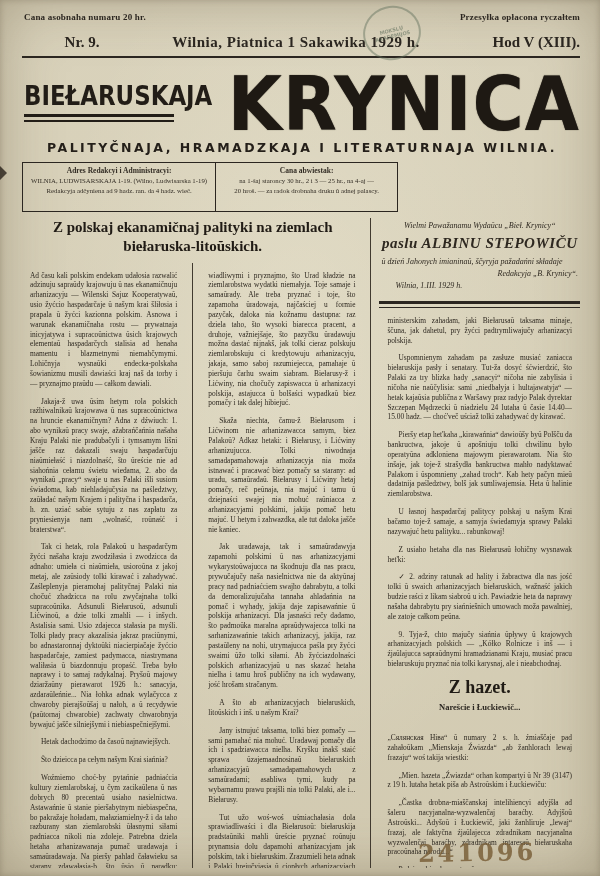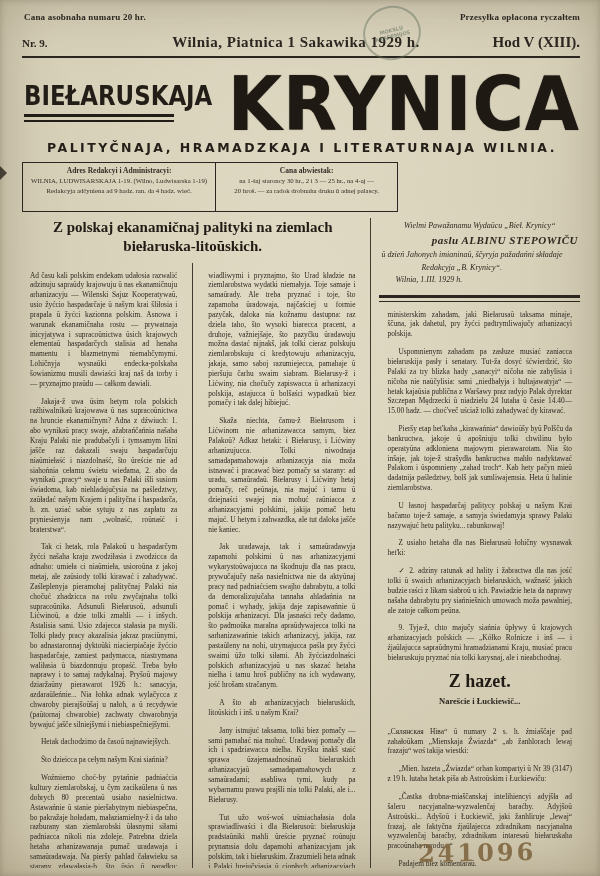--- a/index.html
+++ b/index.html
@@ -12,21 +12,21 @@
     color:#2b2620;
     font-family:"Liberation Serif", serif;
   }
   .smudge{position:absolute;left:0;top:166px;width:7px;height:14px;background:rgba(40,34,26,.8);
     clip-path:polygon(0 0,100% 50%,0 100%);}
   
   .topbar{position:absolute;left:24px;right:20px;top:12px;display:flex;justify-content:space-between;
     font-size:9px;font-weight:bold;letter-spacing:.2px;}
   .issue-row{position:absolute;left:22px;right:20px;top:34px;height:22px;
     border-bottom:2px solid #2b2620;display:flex;align-items:baseline;}
-  .issue-row .nr{font-size:11px;font-weight:bold;width:120px;}
+  .issue-row .nr{font-size:15px;font-weight:bold;width:120px;text-align:center;}
   .issue-row .date{flex:1;text-align:center;font-size:15px;font-weight:bold;letter-spacing:.5px;}
   .issue-row .vol{width:130px;text-align:right;font-size:15px;font-weight:bold;}
   
   .stamp{position:absolute;left:363px;top:6px;width:54px;height:50px;border-radius:50%;
     border:2px solid rgba(95,110,92,.45);transform:rotate(-14deg);
     display:flex;flex-direction:column;align-items:center;justify-content:center;
     color:rgba(95,110,92,.6);font-size:5px;font-weight:bold;text-align:center;line-height:1.2;
     font-family:"DejaVu Sans",sans-serif;}
   
   .masthead{position:absolute;left:24px;top:60px;right:20px;height:80px;display:flex;align-items:flex-end;}
@@ -53,22 +53,22 @@
   .twocols{display:flex;flex:1;overflow:hidden;}
   .colA{width:50%;border-right:1px solid #413a2f;padding-right:7px;}
   .colB{width:50%;padding-left:7px;}
   .col3{width:37%;padding-left:8px;overflow:hidden;}
   .bodytext{font-size:7.4px;line-height:1.33;text-align:justify;color:#2e2820;}
   .bodytext p{margin:8px;text-indent:11px;}
   .bodytext p:first-child{text-indent:0;}
   
   .dedication{font-style:italic;font-size:8px;line-height:1.55;color:#2e2820;padding:2px 2px 4px 2px;}
   .ded-c{text-align:center;}
-  .ded-name{text-align:right;font-weight:bold;font-size:11px;letter-spacing:.5px;}
-  .ded-sig{text-align:left;padding-left:40px;}
+  .ded-name{text-align:center;font-weight:bold;font-size:15px;letter-spacing:.5px;}
+  .ded-sig{text-align:right;padding-left:40px;}
   .ded-date{padding-left:14px;}
   .ded-rule{border-top:3px solid #2b2620;border-bottom:1px solid #2b2620;height:3px;margin:4px 0 5px 0;}
   .zh-title{text-align:center;font-weight:bold;font-size:18px;margin:8px 0 4px 0;color:#201b15;}
   .zh-sub{text-align:center;font-weight:bold;font-size:8.5px;margin:0 0 21px 0;}
   .serial{position:absolute;left:418px;top:838px;font-family:"DejaVu Serif",serif;font-weight:bold;
     font-size:24px;letter-spacing:3px;color:rgba(122,96,58,.85);transform:rotate(-1deg);}
 </style>
 </head>
 <body>
 

